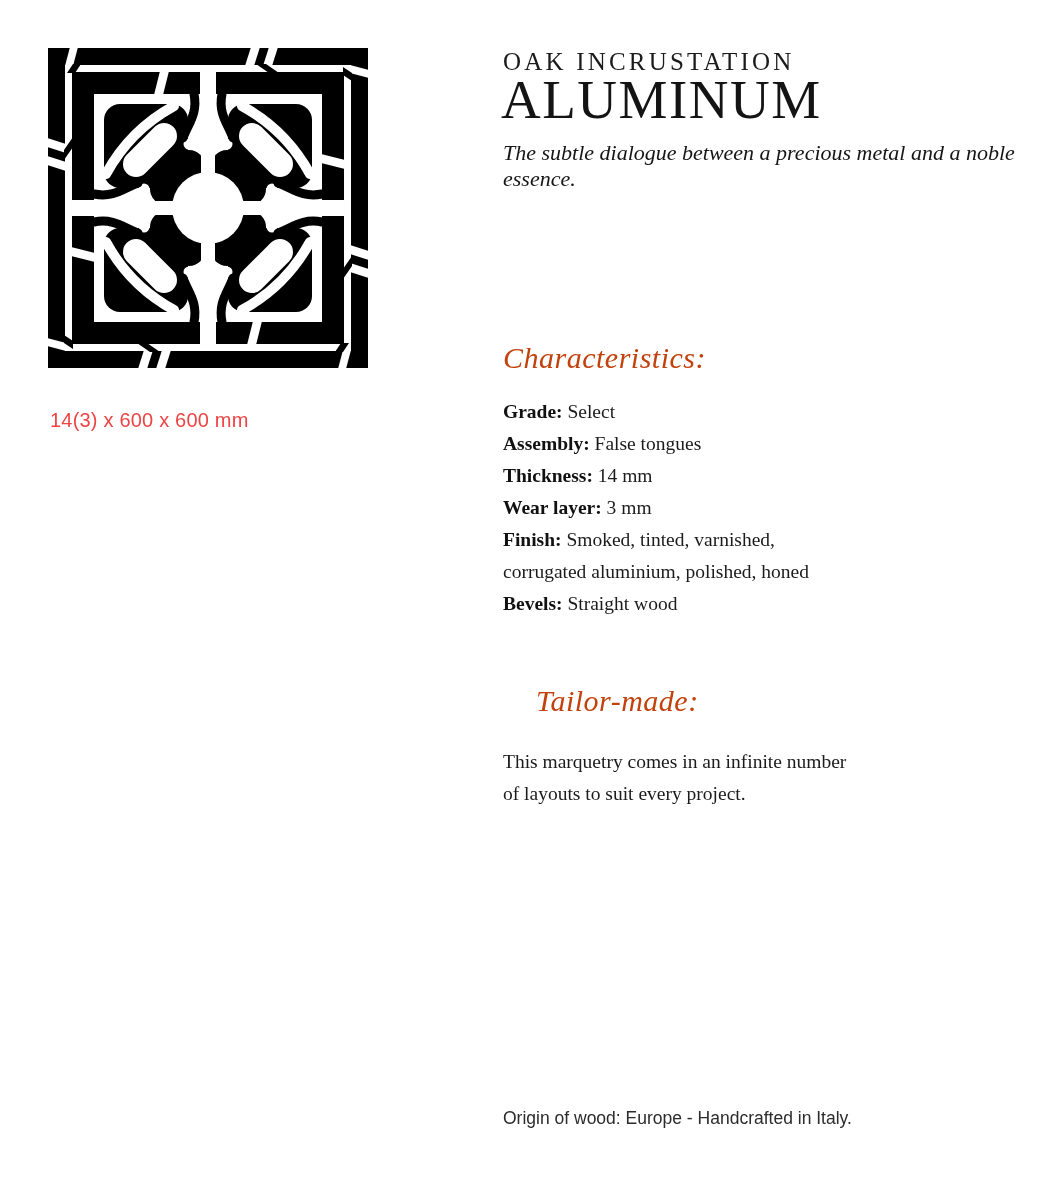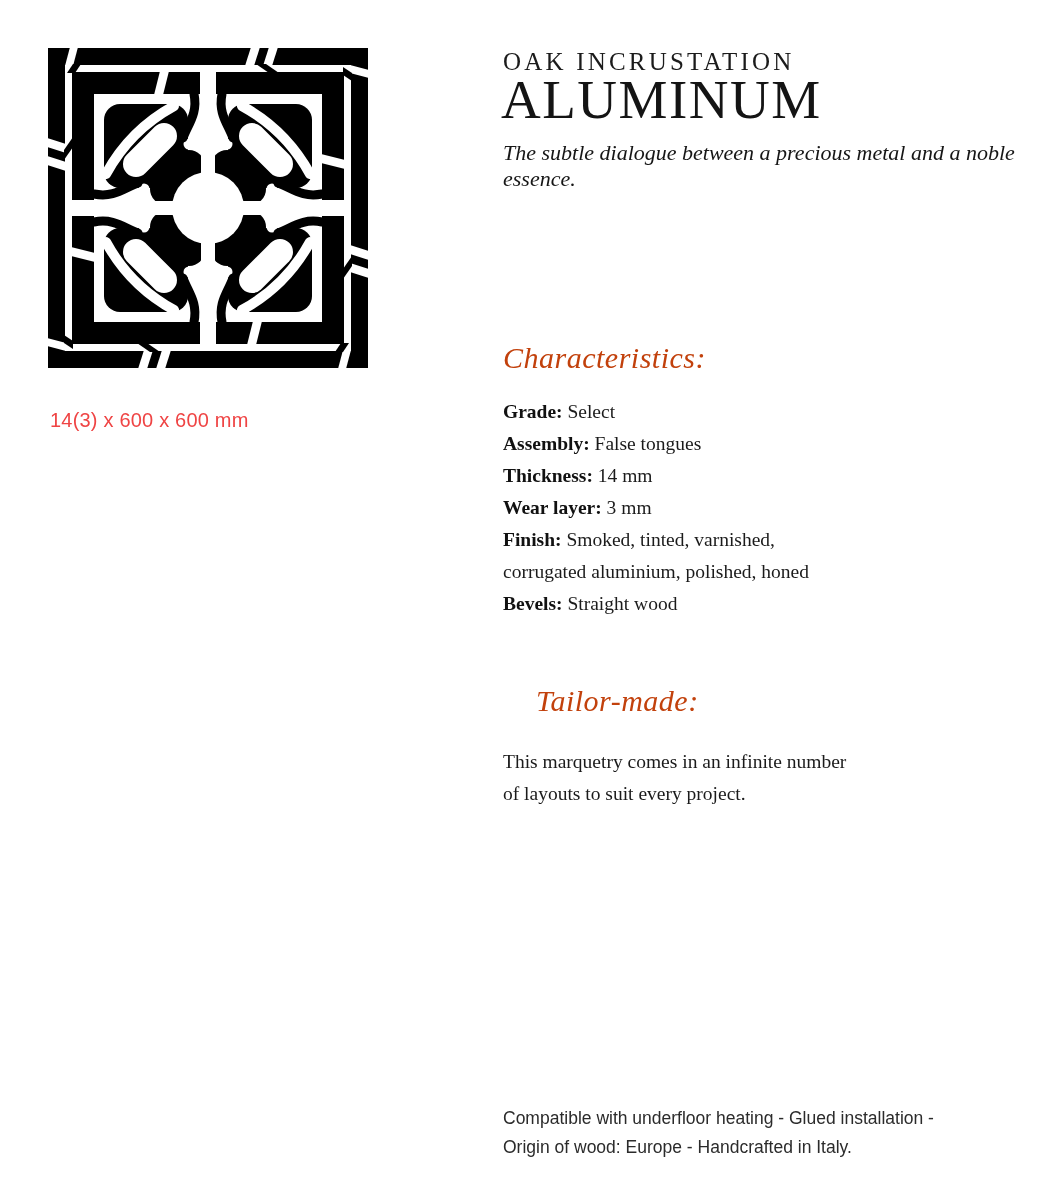--- a/index.html
+++ b/index.html
@@ -97,15 +97,14 @@
   <div><b>Bevels:</b> <span>Straight wood</span></div>
 </div>
 
 <div class="abs section-heading tailor-heading">Tailor-made:</div>
 <div class="abs tailor-body">
   <div>This marquetry comes in an infinite number</div>
   <div>of layouts to suit every project.</div>
 </div>
 
 <div class="abs footer">
-  <div>Compatible with underfloor heating - Glued installation -</div>
   <div>Origin of wood: Europe - Handcrafted in Italy.</div>
 </div>
 
 </body></html>

